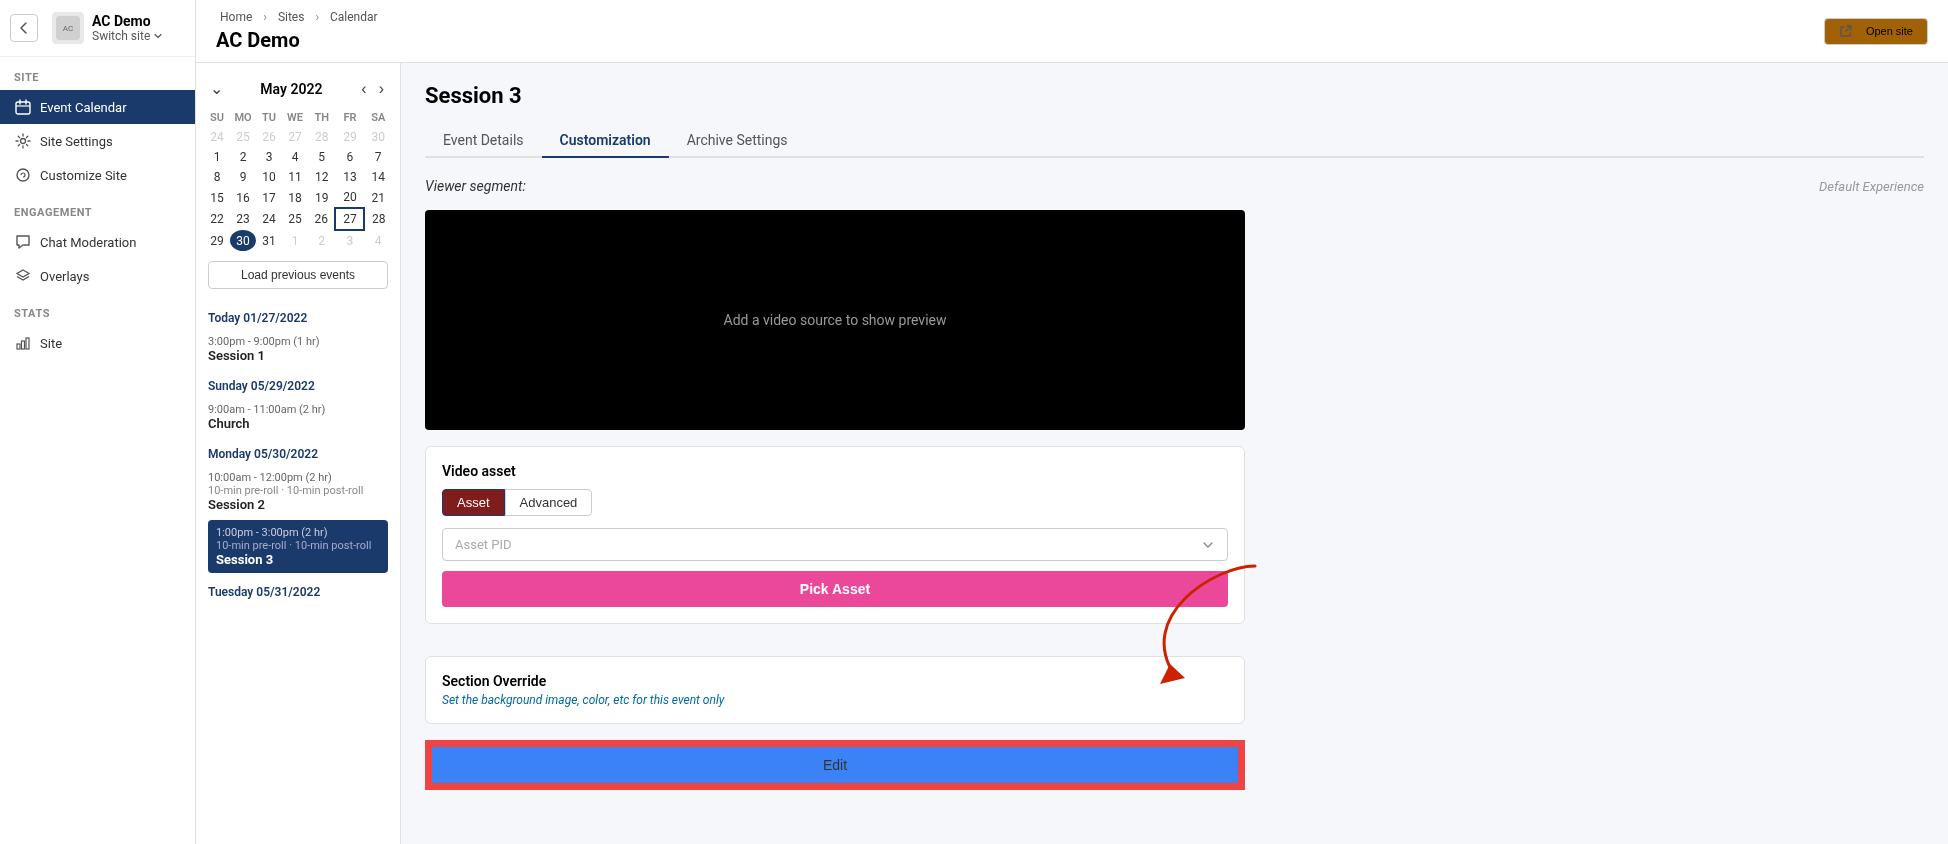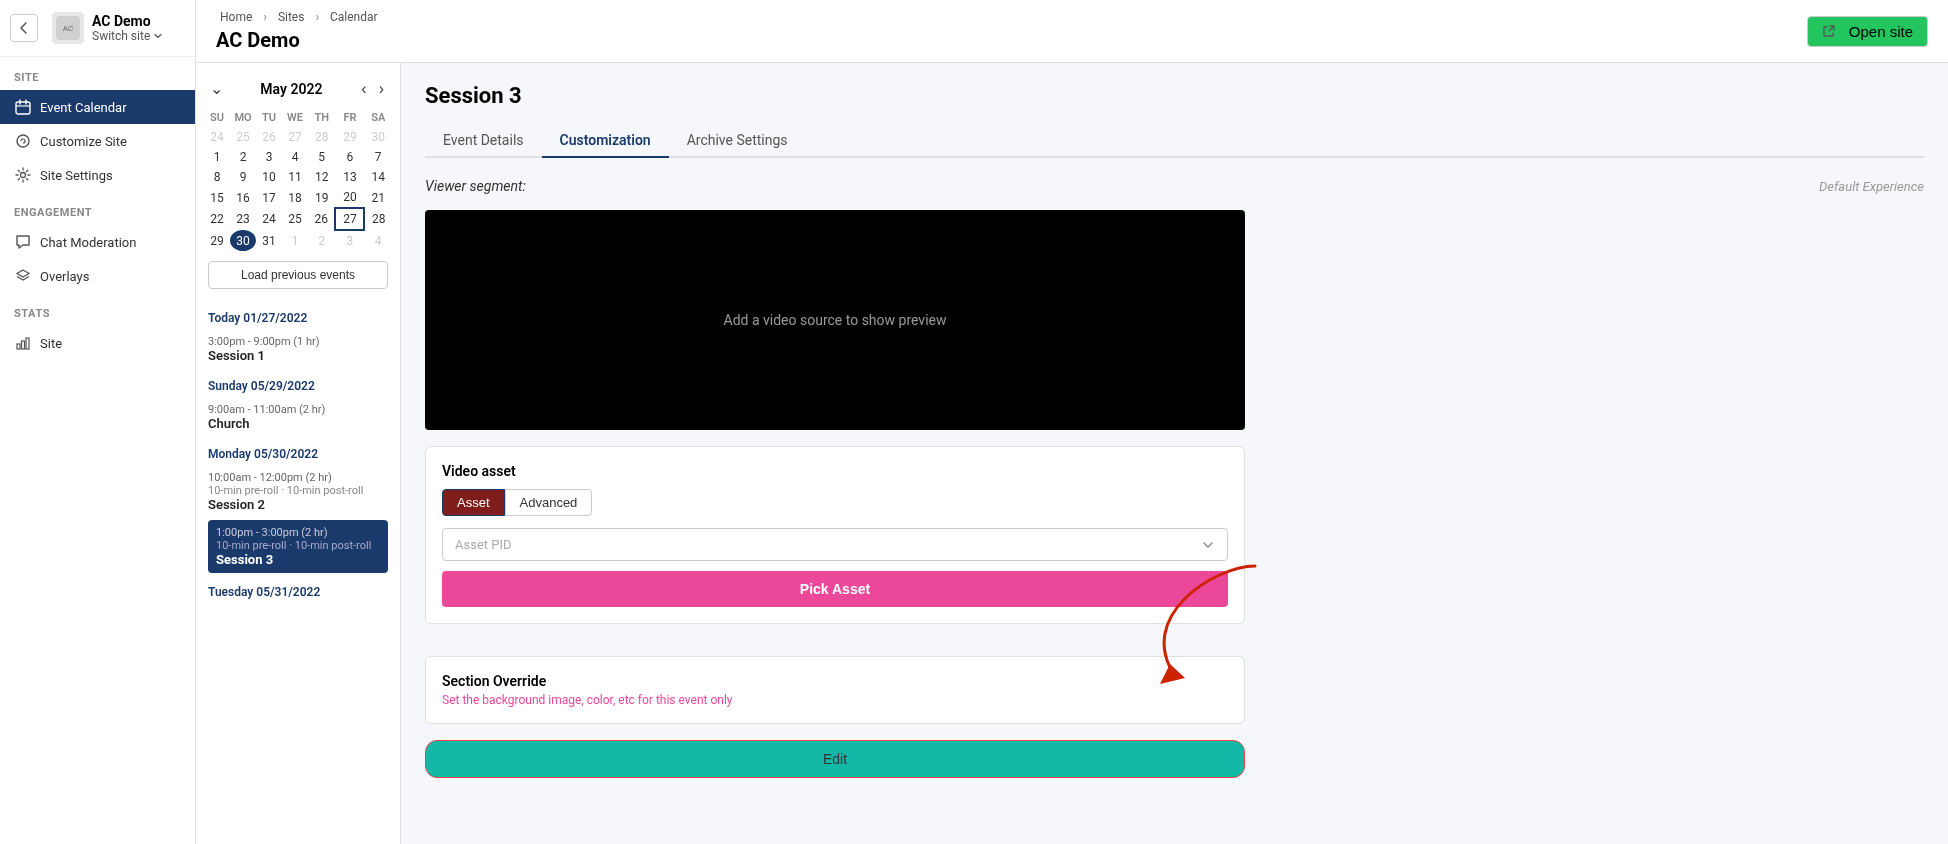--- a/index.html
+++ b/index.html
@@ -19,21 +19,21 @@
     .sidebar-item.active { background: #1a3a6b; color: #fff; }
     .sidebar-item .icon { width: 18px; height: 18px; display: flex; align-items: center; justify-content: center; flex-shrink: 0; }
     .sidebar-item .label { font-size: 13px; }
 
     
     .main { flex: 1; display: flex; flex-direction: column; overflow: hidden; }
     .top-bar { background: #fff; border-bottom: 1px solid #e0e0e0; padding: 10px 20px; display: flex; align-items: center; justify-content: space-between; }
     .breadcrumb { font-size: 12px; color: #666; margin-bottom: 4px; }
     .breadcrumb span { color: #888; margin: 0 4px; }
     .page-title { font-size: 20px; font-weight: 700; }
-    .open-site-btn { border: 1px solid #ccc; background: #22c55e; padding: 6px 14px; border-radius: 4px; cursor: pointer; font-size: 15px; display: flex; align-items: center; gap: 14px; }
+    .open-site-btn { border: 1px solid #ccc; background: #a16207; padding: 6px 14px; border-radius: 4px; cursor: pointer; font-size: 11px; display: flex; align-items: center; gap: 14px; }
 
     
     .content-area { display: flex; flex: 1; overflow: hidden; }
 
     
     .calendar-panel { width: 205px; min-width: 205px; background: #fff; border-right: 1px solid #e0e0e0; overflow-y: auto; padding-bottom: 20px; }
     .calendar-header { display: flex; align-items: center; justify-content: space-between; padding: 14px 12px 8px; }
     .cal-month { font-size: 14px; font-weight: 600; }
     .cal-nav { display: flex; align-items: center; gap: 4px; }
     .cal-nav button { background: none; border: none; cursor: pointer; font-size: 16px; color: #444; padding: 2px 4px; }
@@ -79,23 +79,23 @@
     .asset-tab { padding: 5px 14px; font-size: 13px; cursor: pointer; border: 1px solid #ccc; background: #fff; color: #333; }
     .asset-tab:first-child { border-radius: 4px 0 0 4px; }
     .asset-tab:last-child { border-radius: 0 4px 4px 0; }
     .asset-tab.active { background: #7f1d1d; color: #fff; border-color: #1a3a6b; }
 
     .asset-pid-select { width: 100%; padding: 8px 12px; border: 1px solid #ccc; border-radius: 4px; font-size: 13px; display: flex; align-items: center; justify-content: space-between; cursor: pointer; background: #fff; margin-bottom: 10px; }
     .pick-asset-btn { width: 100%; padding: 10px; background: #ec4899; color: #fff; border: none; border-radius: 4px; font-size: 14px; font-weight: 600; cursor: pointer; }
 
     .section-override { background: #fff; border: 1px solid #e0e0e0; border-radius: 6px; padding: 16px; max-width: 820px; margin-bottom: 16px; }
     .section-override-title { font-size: 14px; font-weight: 600; margin-bottom: 4px; }
-    .section-override-desc { font-size: 12px; color: #ec4899; }
-
-    .edit-btn { width: 100%; padding: 10px; background: #14b8a6; color: #333; border: 1px solid #ef4444; border-radius: 12px; font-size: 14px; cursor: pointer; max-width: 820px; }
+    .section-override-desc { font-size: 12px; color: #0369a1; font-style: italic; }
+
+    .edit-btn { width: 100%; padding: 10px; background: #3b82f6; color: #333; border: 7px solid #ef4444; border-radius: 0; font-size: 14px; cursor: pointer; max-width: 820px; }
   </style>
 </head>
 <body>
 
 <div class="sidebar">
   <div class="sidebar-header">
     <div class="sidebar-back">
       <svg width="14" height="14" viewBox="0 0 14 14" fill="none">
           <path d="M9 2L4 7l5 5" stroke="#555" stroke-width="1.5" stroke-linecap="round" stroke-linejoin="round"></path>
         </svg>
@@ -125,34 +125,34 @@
             <rect x="1" y="3" width="14" height="12" rx="2" stroke="white" stroke-width="1.4"></rect>
             <path d="M1 7h14" stroke="white" stroke-width="1.2"></path>
             <path d="M5 1v4M11 1v4" stroke="white" stroke-width="1.4" stroke-linecap="round"></path>
           </svg>
       </span>
       <span class="label">Event Calendar</span>
     </div>
     <div class="sidebar-item">
       <span class="icon">
         <svg width="16" height="16" viewBox="0 0 16 16" fill="none">
+            <circle cx="8" cy="8" r="2.5" stroke="#555" stroke-width="1.3"></circle>
+            <path d="M8 1v2M8 13v2M1 8h2M13 8h2M3.22 3.22l1.41 1.41M11.37 11.37l1.41 1.41M3.22 12.78l1.41-1.41M11.37 4.63l1.41-1.41" stroke="#555" stroke-width="1.3" stroke-linecap="round"></path>
+          </svg>
+      </span>
+      <span class="label">Site Settings</span>
+    </div>
+    <div class="sidebar-item">
+      <span class="icon">
+        <svg width="16" height="16" viewBox="0 0 16 16" fill="none">
             <circle cx="8" cy="8" r="6" stroke="#555" stroke-width="1.4"></circle>
             <path d="M6 8c0-1.1.9-2 2-2s2 .9 2 2-.9 2-2 2" stroke="#555" stroke-width="1.2"></path>
           </svg>
       </span>
       <span class="label">Customize Site</span>
-    </div>
-    <div class="sidebar-item">
-      <span class="icon">
-        <svg width="16" height="16" viewBox="0 0 16 16" fill="none">
-            <circle cx="8" cy="8" r="2.5" stroke="#555" stroke-width="1.3"></circle>
-            <path d="M8 1v2M8 13v2M1 8h2M13 8h2M3.22 3.22l1.41 1.41M11.37 11.37l1.41 1.41M3.22 12.78l1.41-1.41M11.37 4.63l1.41-1.41" stroke="#555" stroke-width="1.3" stroke-linecap="round"></path>
-          </svg>
-      </span>
-      <span class="label">Site Settings</span>
     </div>
   </div>
 
   <div>
     <div class="sidebar-section-label">ENGAGEMENT</div>
     <div class="sidebar-item">
       <span class="icon">
         <svg width="16" height="16" viewBox="0 0 16 16" fill="none">
             <path d="M2 2h12v9H8l-4 3V11H2V2z" stroke="#555" stroke-width="1.4" stroke-linejoin="round"></path>
           </svg>

